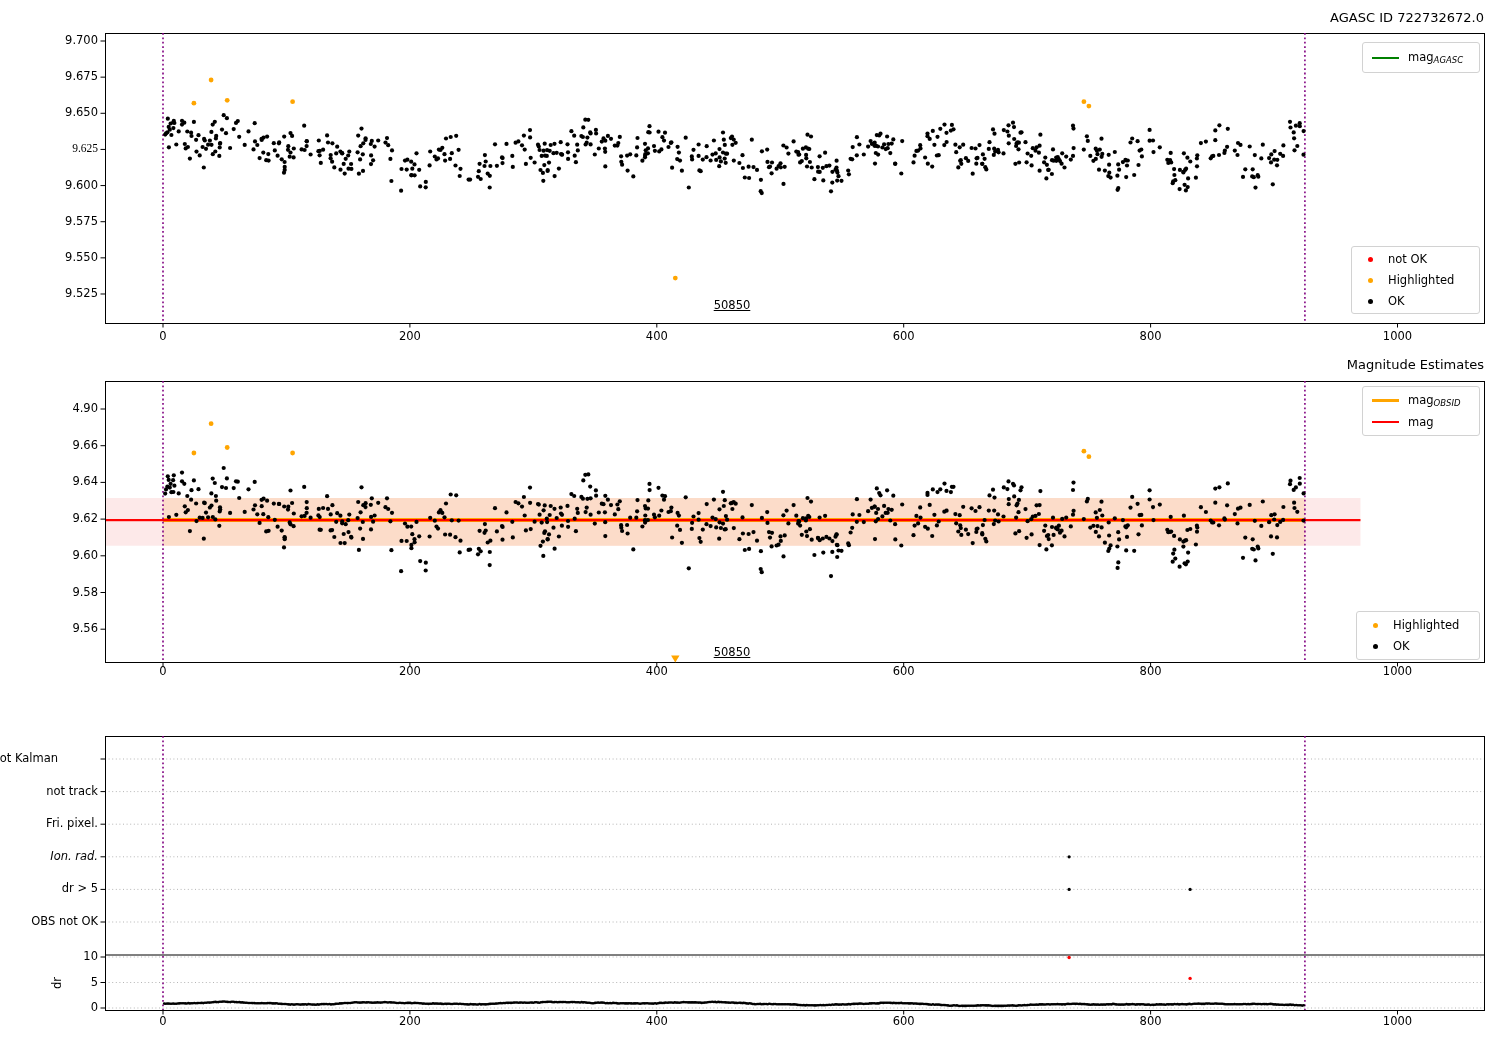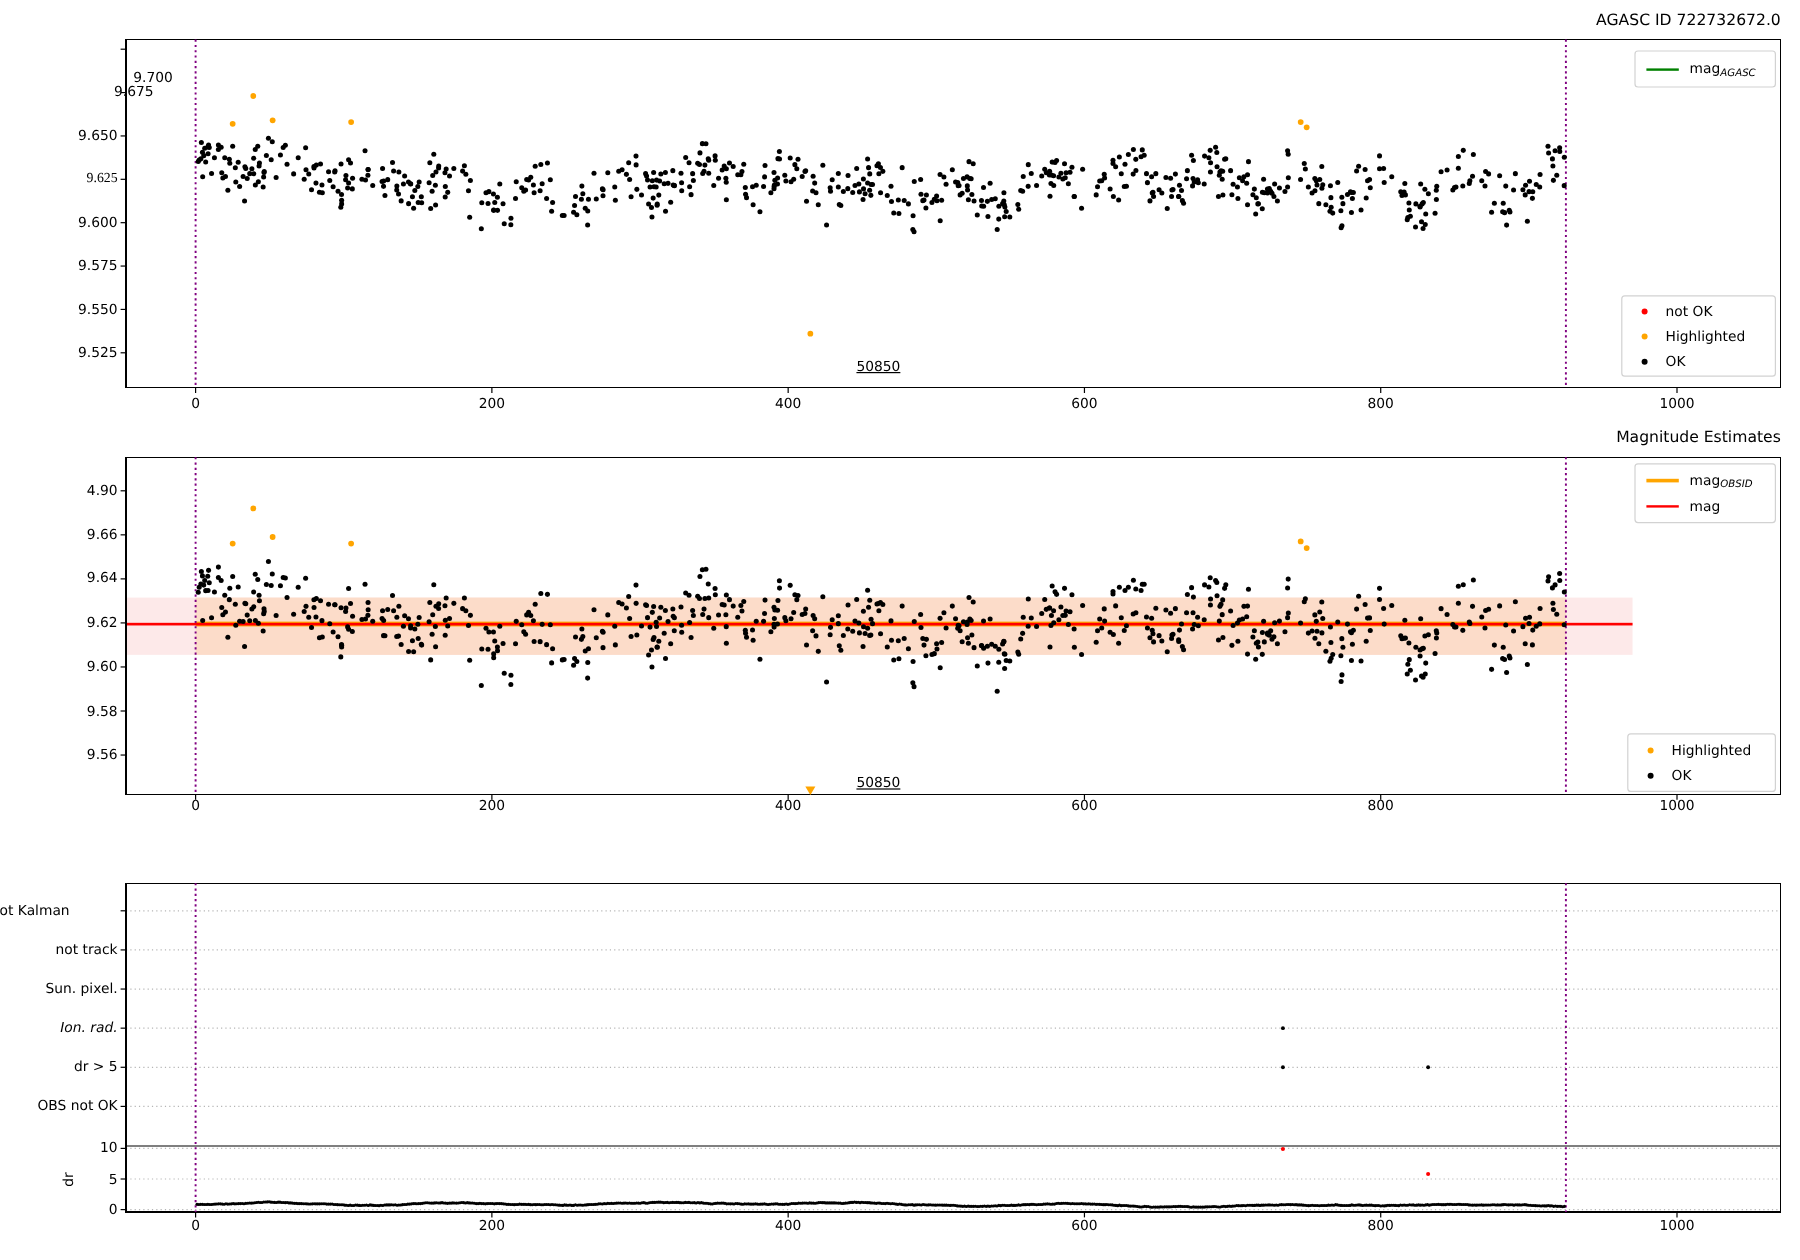--- a/index.html
+++ b/index.html
@@ -2307,38 +2307,38 @@
   </div>
   <div class="lrow">
     <span class="ldotwrap">
         <span class="ldot" style="background: rgb(0, 0, 0);"></span>
       </span>
     <span>OK</span>
   </div>
 </div>
 
 <div id="labels">
-    <div class="ticklabel ylab" style="right: 1356px; top: 41px; margin-top: 24px;">9.700</div>
-    <div class="ticklabel ylab" style="right: 1372px; top: 77.1425px; text-align: right;">9.675</div>
+    <div class="ticklabel ylab" style="right: 1402px; top: 41px;">9.700</div>
+    <div class="ticklabel ylab" style="right: 1402px; top: 77.1425px; text-align: right;">9.675</div>
     <div class="ticklabel ylab" style="right: 1402px; top: 113.285px;">9.650</div>
     <div class="ticklabel ylab" style="right: 1402px; top: 149.427px; font-family: Liberation Serif, serif;">9.625</div>
     <div class="ticklabel ylab" style="right: 1402px; top: 185.57px;">9.600</div>
     <div class="ticklabel ylab" style="right: 1402px; top: 221.713px;">9.575</div>
     <div class="ticklabel ylab" style="right: 1402px; top: 257.855px;">9.550</div>
     <div class="ticklabel ylab" style="right: 1402px; top: 293.997px;">9.525</div>
     <div class="ticklabel ylab" style="right: 1402px; top: 409px;">4.90</div>
     <div class="ticklabel ylab" style="right: 1402px; top: 445.7px;">9.66</div>
     <div class="ticklabel ylab" style="right: 1402px; top: 482.4px;">9.64</div>
     <div class="ticklabel ylab" style="right: 1402px; top: 519.1px;">9.62</div>
     <div class="ticklabel ylab" style="right: 1402px; top: 555.8px;">9.60</div>
     <div class="ticklabel ylab" style="right: 1402px; top: 592.5px;">9.58</div>
     <div class="ticklabel ylab" style="right: 1402px; top: 629.2px;">9.56</div>
     <div class="ticklabel ylab" style="right: 1442px; top: 759px;">not Kalman</div>
     <div class="ticklabel ylab" style="right: 1402px; top: 791.6px;">not track</div>
-    <div class="ticklabel ylab" style="right: 1402px; top: 824.2px;">Sun. pixel.</div>
+    <div class="ticklabel ylab" style="right: 1402px; top: 824.2px;">Fri. pixel.</div>
     <div class="ticklabel ylab" style="right: 1402px; top: 856.8px; font-style: italic;">Ion. rad.</div>
     <div class="ticklabel ylab" style="right: 1402px; top: 889.4px;">dr &gt; 5</div>
     <div class="ticklabel ylab" style="right: 1402px; top: 922px;">OBS not OK</div>
     <div class="ticklabel ylab" style="right: 1402px; top: 957px;">10</div>
     <div class="ticklabel ylab" style="right: 1402px; top: 982.5px;">5</div>
     <div class="ticklabel ylab" style="right: 1402px; top: 1008px;">0</div>
     <div class="ticklabel xlab" style="left: 163px; top: 331px;">0</div>
     <div class="ticklabel xlab" style="left: 409.9px; top: 331px;">200</div>
     <div class="ticklabel xlab" style="left: 656.8px; top: 331px;">400</div>
     <div class="ticklabel xlab" style="left: 903.7px; top: 331px;">600</div>

